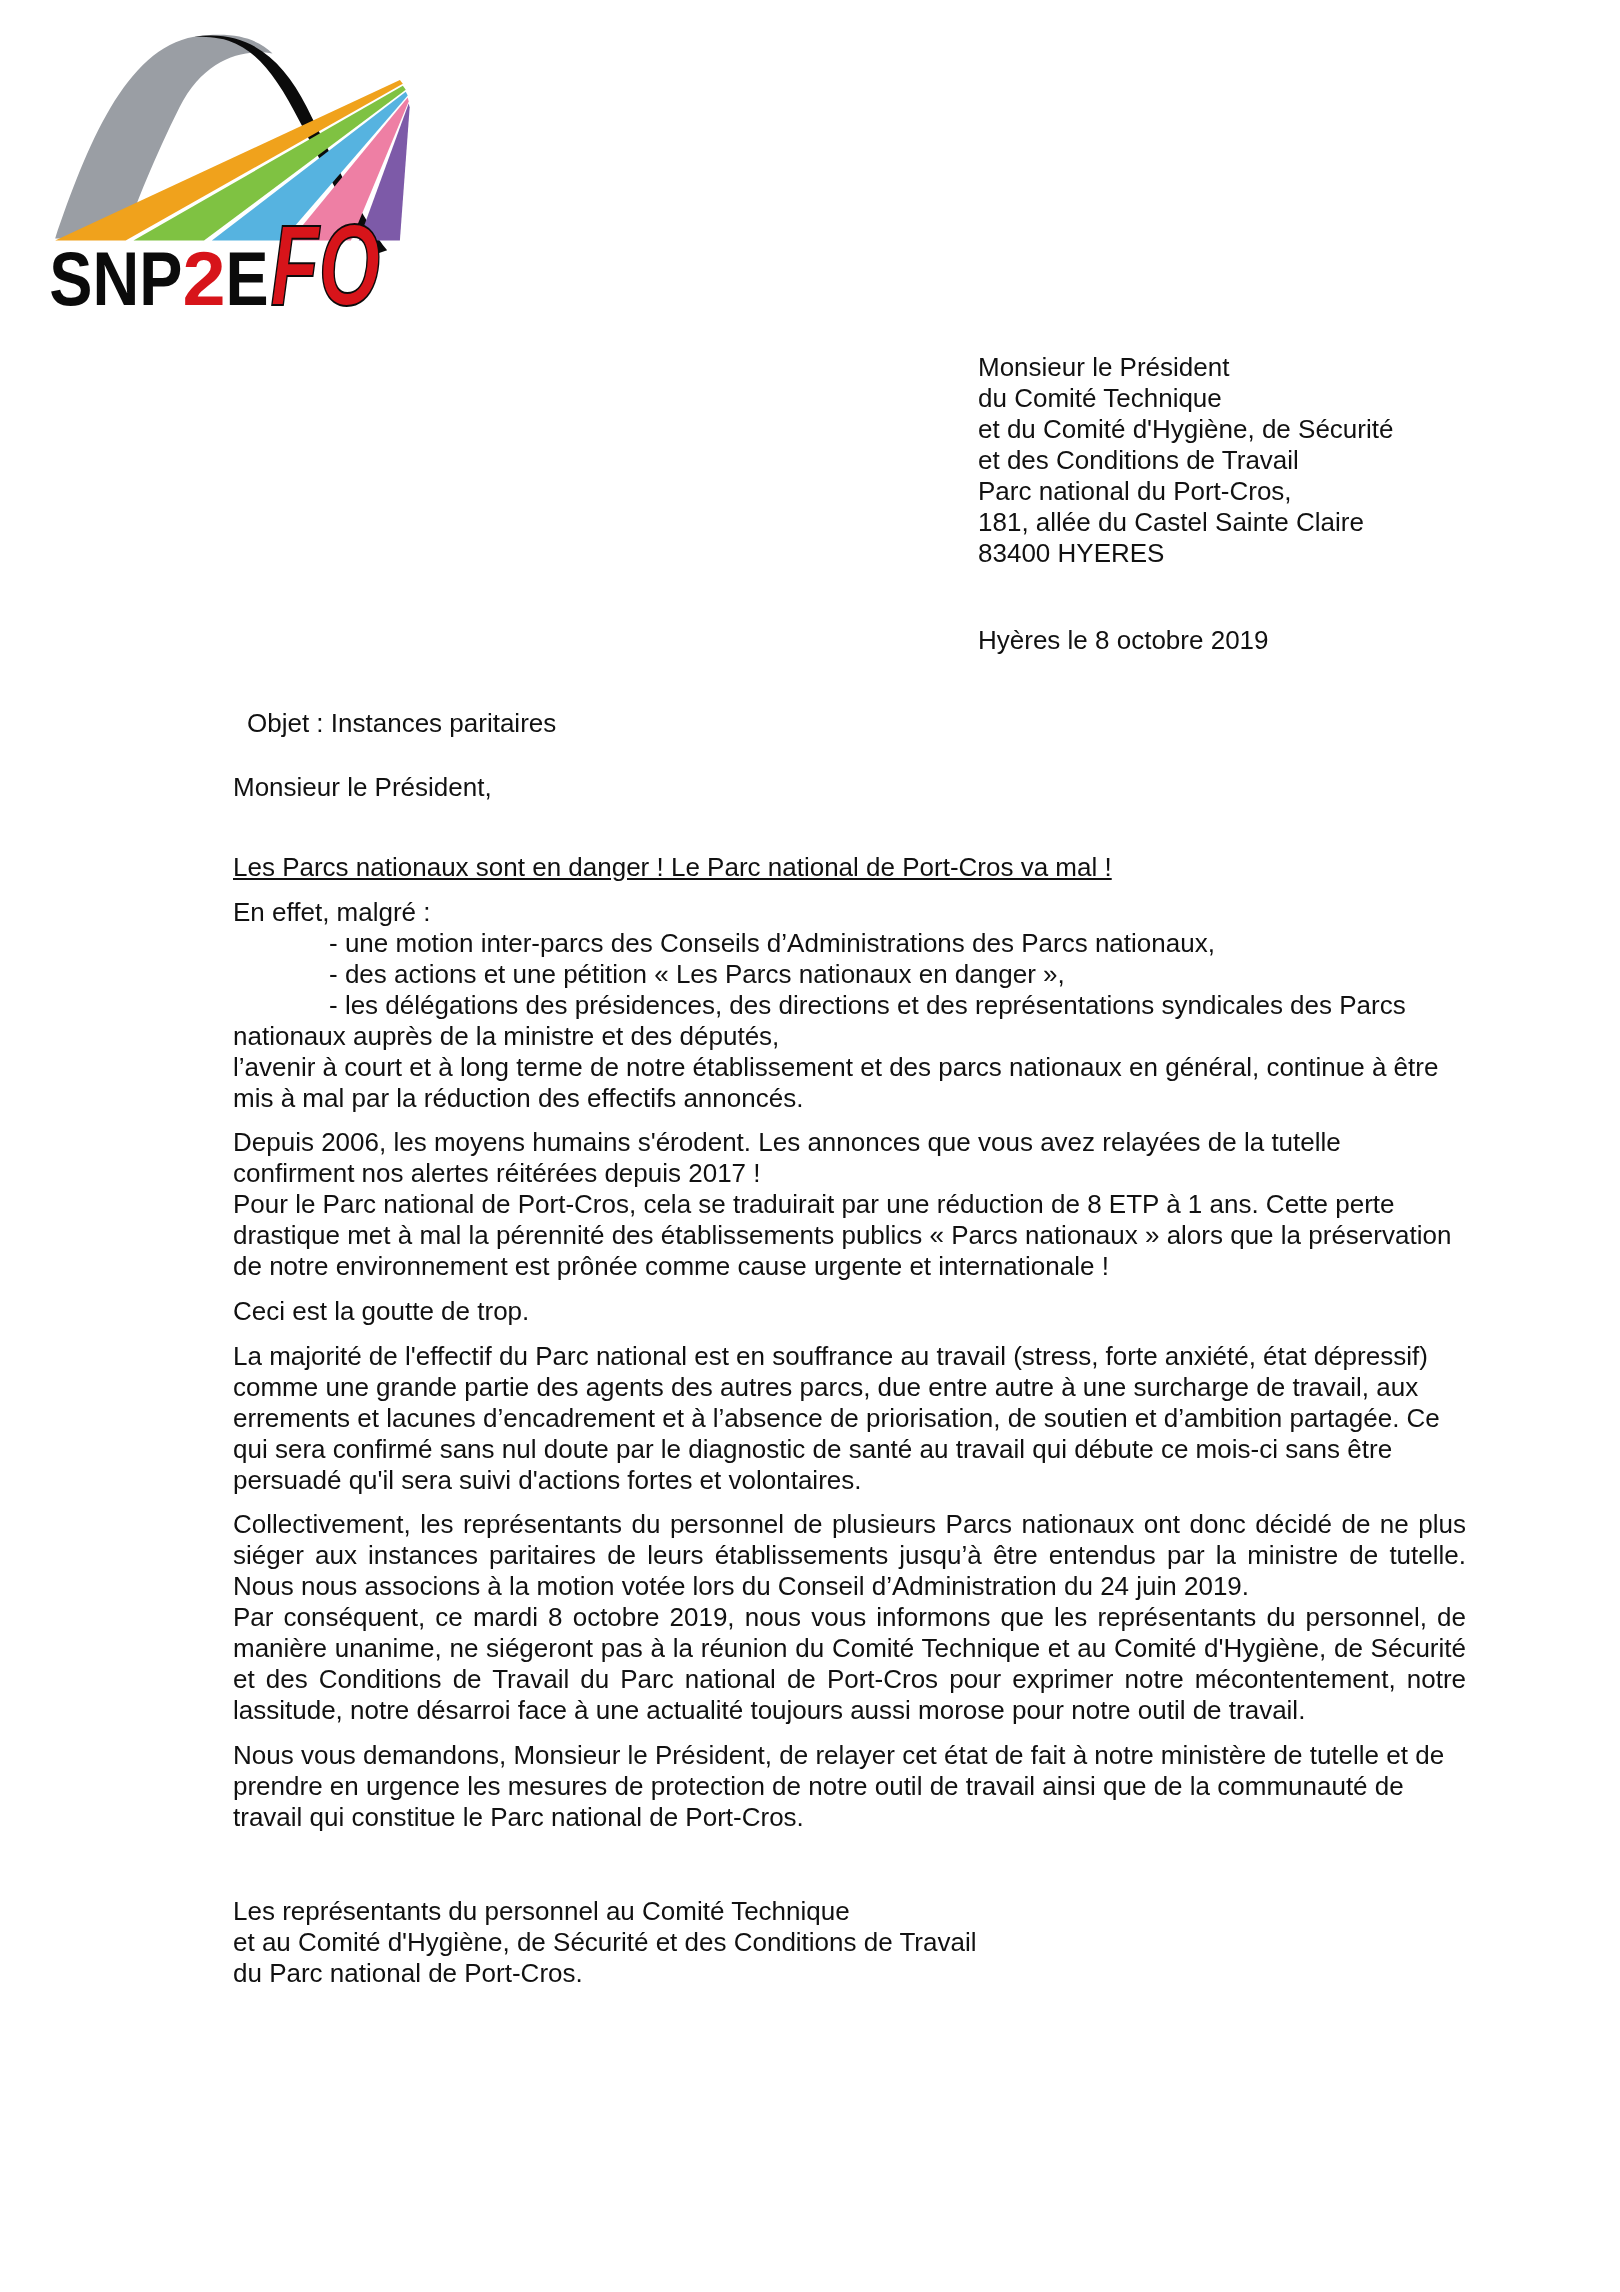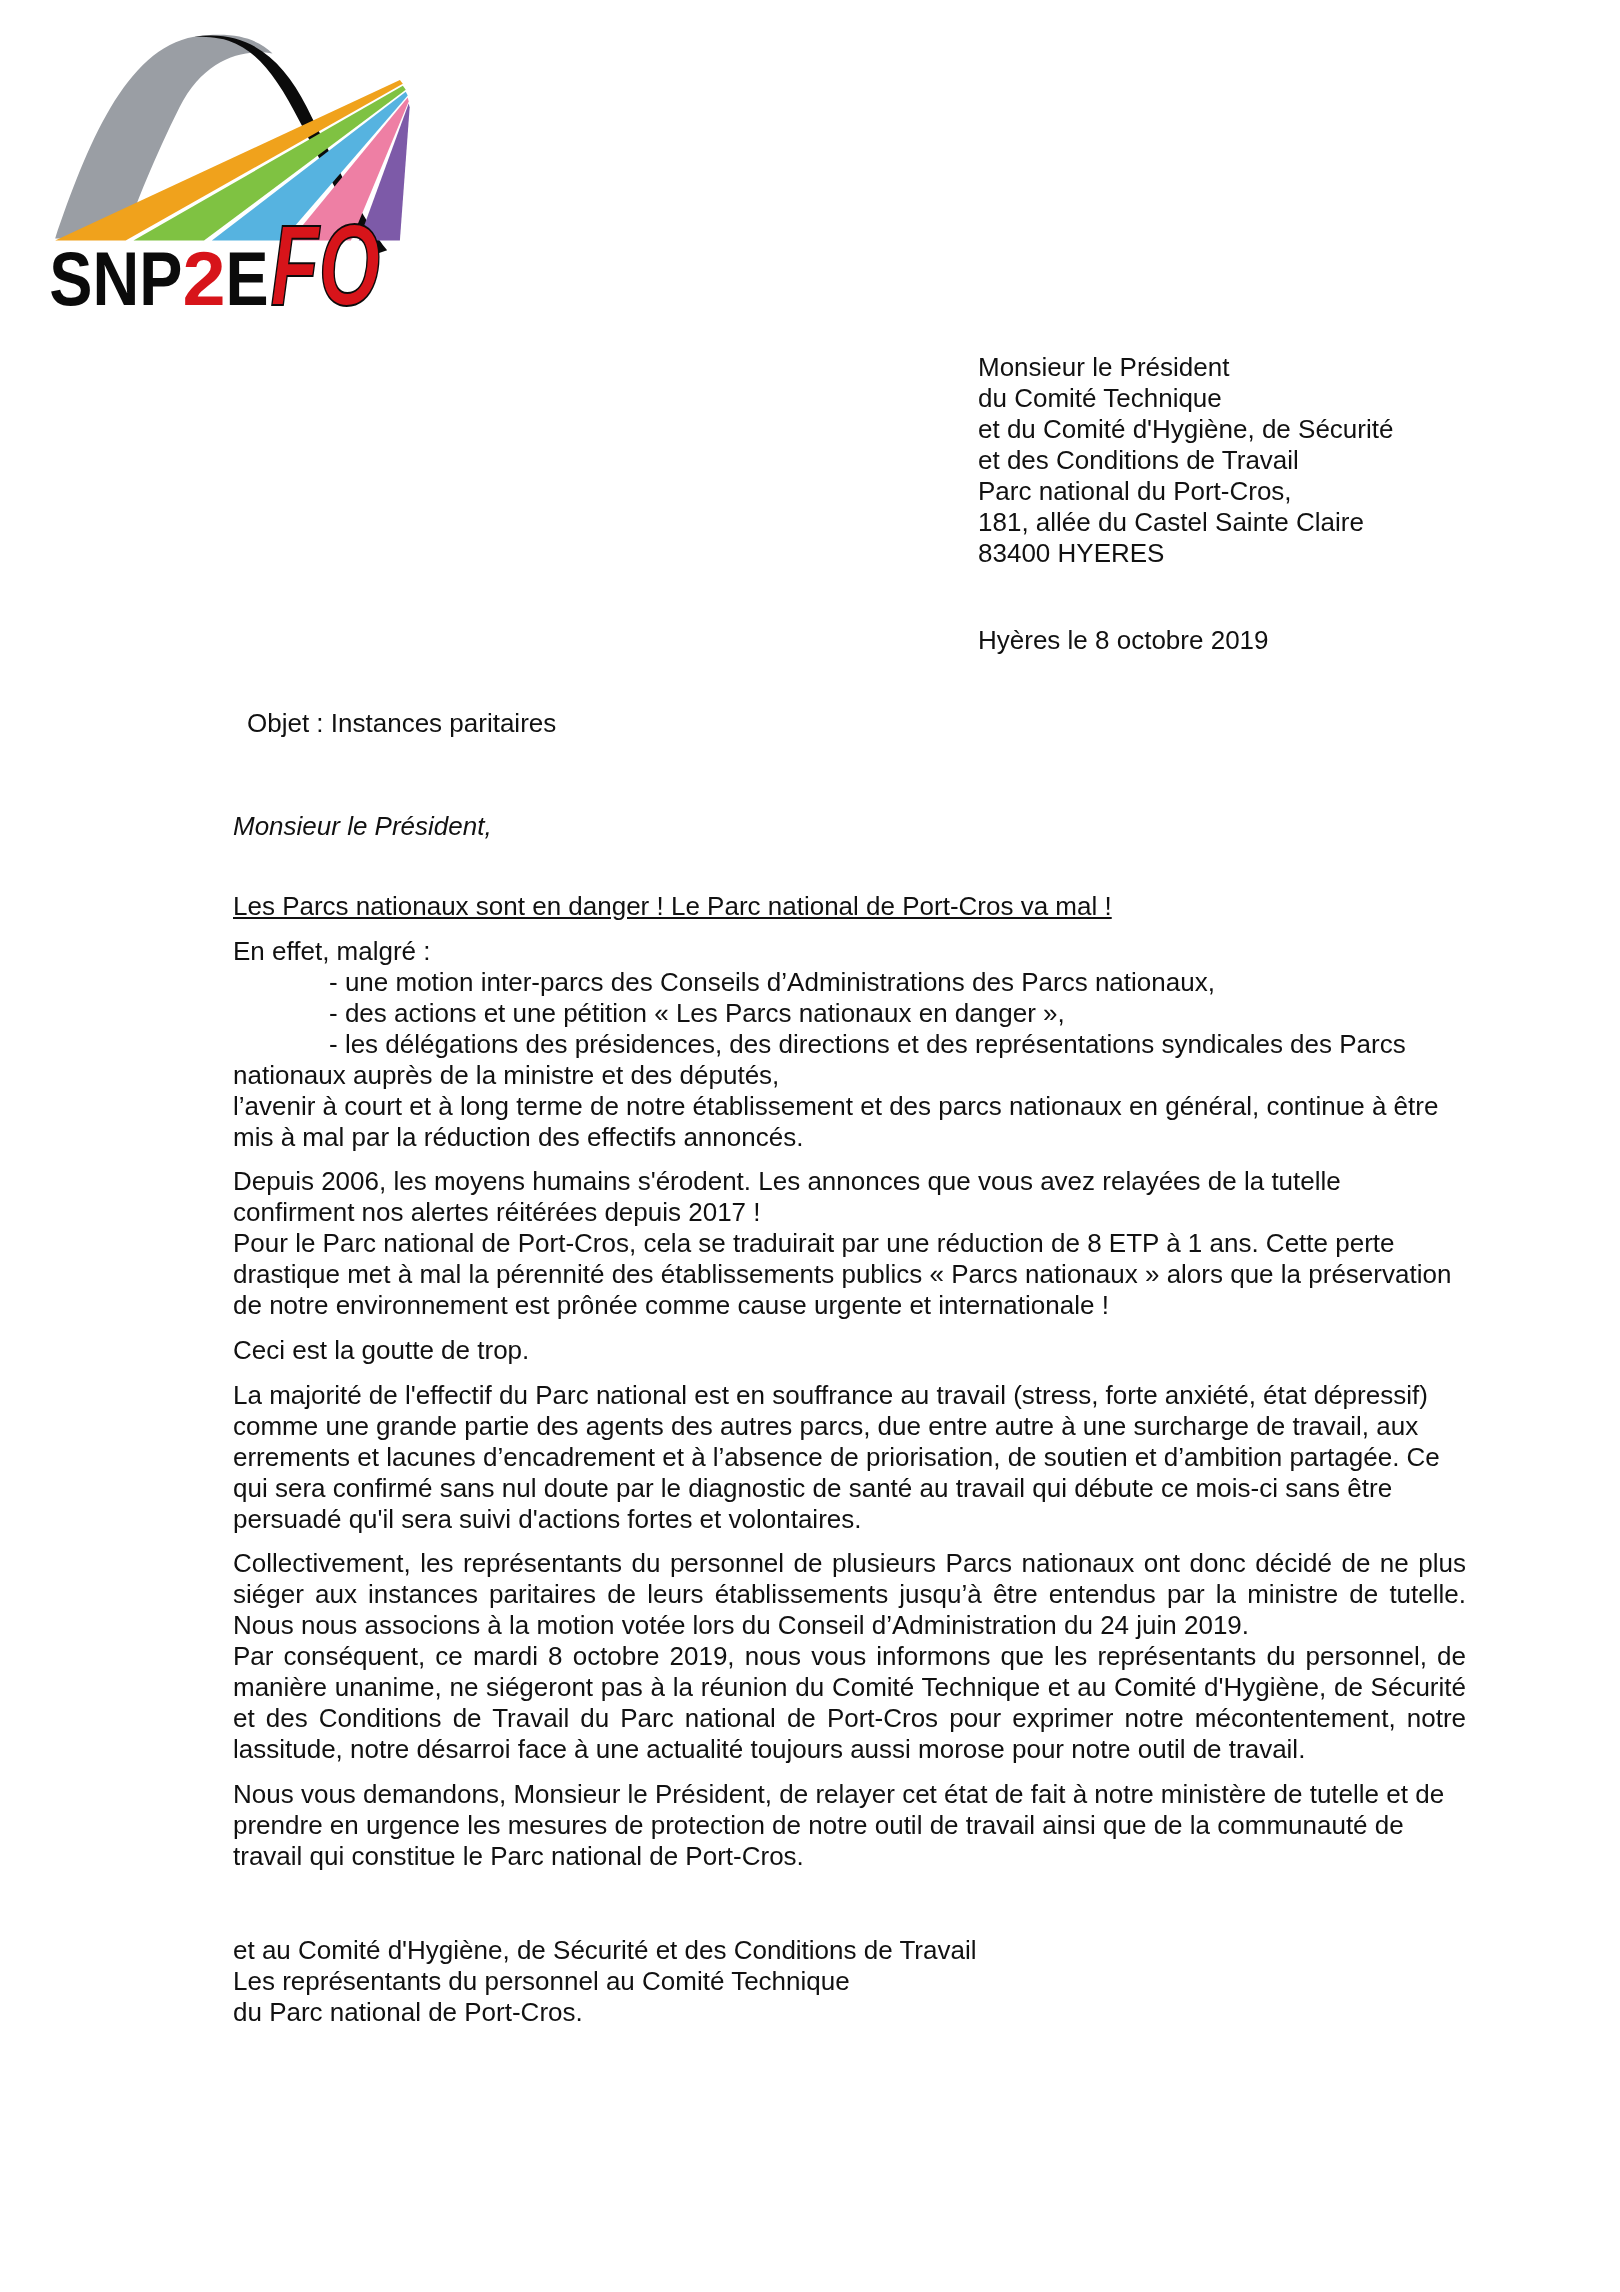--- a/index.html
+++ b/index.html
@@ -4,21 +4,21 @@
 <style>
   html, body { margin: 0; padding: 0; background: #ffffff; }
   body { width: 1620px; height: 2293px; position: relative; overflow: hidden;
          font-family: "Liberation Sans", sans-serif; color: #111111; }
   .logo { position: absolute; left: 47px; top: 29px; width: 363px; height: 284px; }
   .address { position: absolute; left: 978px; top: 352px; font-size: 26px; line-height: 31px; }
   .address div, .sig div { white-space: nowrap; }
   .date { position: absolute; left: 978px; top: 625px; font-size: 26px; line-height: 31px; }
   .body { position: absolute; left: 233px; top: 694px; width: 1233px; font-size: 26px; line-height: 31px; }
   .subject { margin: 14px; }
-  .salutation { margin-top: 72px; font-style: italic; }
+  .salutation { margin-top: 33px; }
   .p { margin: 0; }
   .lead { margin-top: 49px; text-decoration: underline; }
   .gap { margin-top: 13.7px; }
   .justify { text-align: justify; }
   .bullet { padding-left: 96px; }
   .sig { margin-top: 63px; }
 </style>
 </head>
 <body>
 
@@ -79,18 +79,18 @@
   <div class="p gap">La majorité de l'effectif du Parc national est en souffrance au travail (stress, forte anxiété, état dépressif) comme une grande partie des agents des autres parcs, due entre autre à une surcharge de travail, aux errements et lacunes d’encadrement et à l’absence de priorisation, de soutien et d’ambition partagée. Ce qui sera confirmé sans nul doute par le diagnostic de santé au travail qui débute ce mois-ci sans être persuadé qu'il sera suivi d'actions fortes et volontaires.</div>
 
   <div class="p gap justify">
     <div>Collectivement, les représentants du personnel de plusieurs Parcs nationaux ont donc décidé de ne plus siéger aux instances paritaires de leurs établissements jusqu’à être entendus par la ministre de tutelle. Nous nous associons à la motion votée lors du Conseil d’Administration du 24 juin 2019.</div>
     <div>Par conséquent, ce mardi 8 octobre 2019, nous vous informons que les représentants du personnel, de manière unanime, ne siégeront pas à la réunion du Comité Technique et au Comité d'Hygiène, de Sécurité et des Conditions de Travail du Parc national de Port-Cros pour exprimer notre mécontentement, notre lassitude, notre désarroi face à une actualité toujours aussi morose pour notre outil de travail.</div>
   </div>
 
   <div class="p gap">Nous vous demandons, Monsieur le Président, de relayer cet état de fait à notre ministère de tutelle et de prendre en urgence les mesures de protection de notre outil de travail ainsi que de la communauté de travail qui constitue le Parc national de Port-Cros.</div>
 
   <div class="sig">
+    <div>Les représentants du personnel au Comité Technique</div>
     <div>et au Comité d'Hygiène, de Sécurité et des Conditions de Travail</div>
-    <div>Les représentants du personnel au Comité Technique</div>
     <div>du Parc national de Port-Cros.</div>
   </div>
 </div>
 
 
 </body></html>

